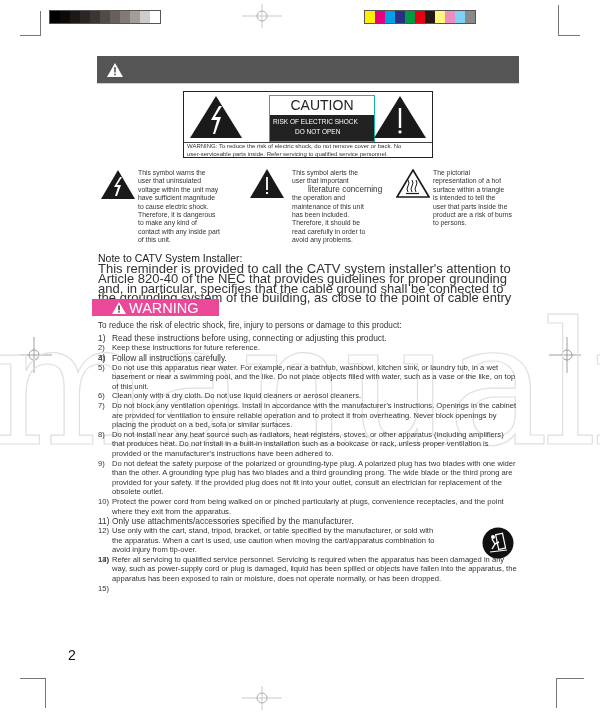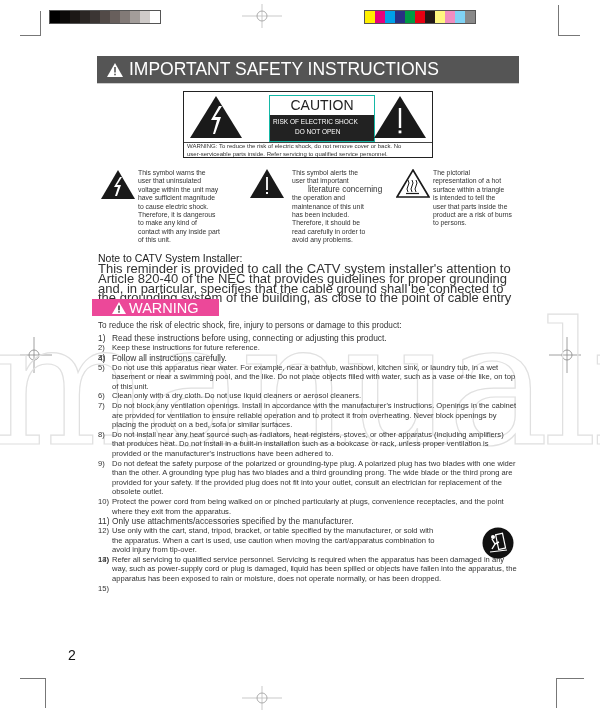--- a/index.html
+++ b/index.html
@@ -101,21 +101,20 @@
 </svg>
 
 <div class="watermark">manuali</div>
 
 <div class="title-bar">
   <svg class="tri" width="16" height="14" viewBox="0 0 16 14">
     <polygon points="8,0 16,14 0,14" fill="#fff"></polygon>
     <rect x="7.2" y="4" width="1.6" height="5.5" fill="#555"></rect>
     <rect x="7.2" y="10.7" width="1.6" height="1.6" fill="#555"></rect>
   </svg>
-  <span>IMPORTANT SAFETY INSTRUCTIONS</span>
 </div>
 
 <div class="caution-box">
   <div class="caution-top">
     <svg style="position:absolute;left:6px;top:4px;" width="52" height="42" viewBox="0 0 52 42">
       <polygon points="26,0 52,42 0,42" fill="#1a1a1a"></polygon>
       <polygon points="29,10 21,24 27,24 23,38 25,38 31,21 25,21 32,10" fill="#fff"></polygon>
     </svg>
     <div class="caution-label">
       <div class="caution-word">CAUTION</div>

